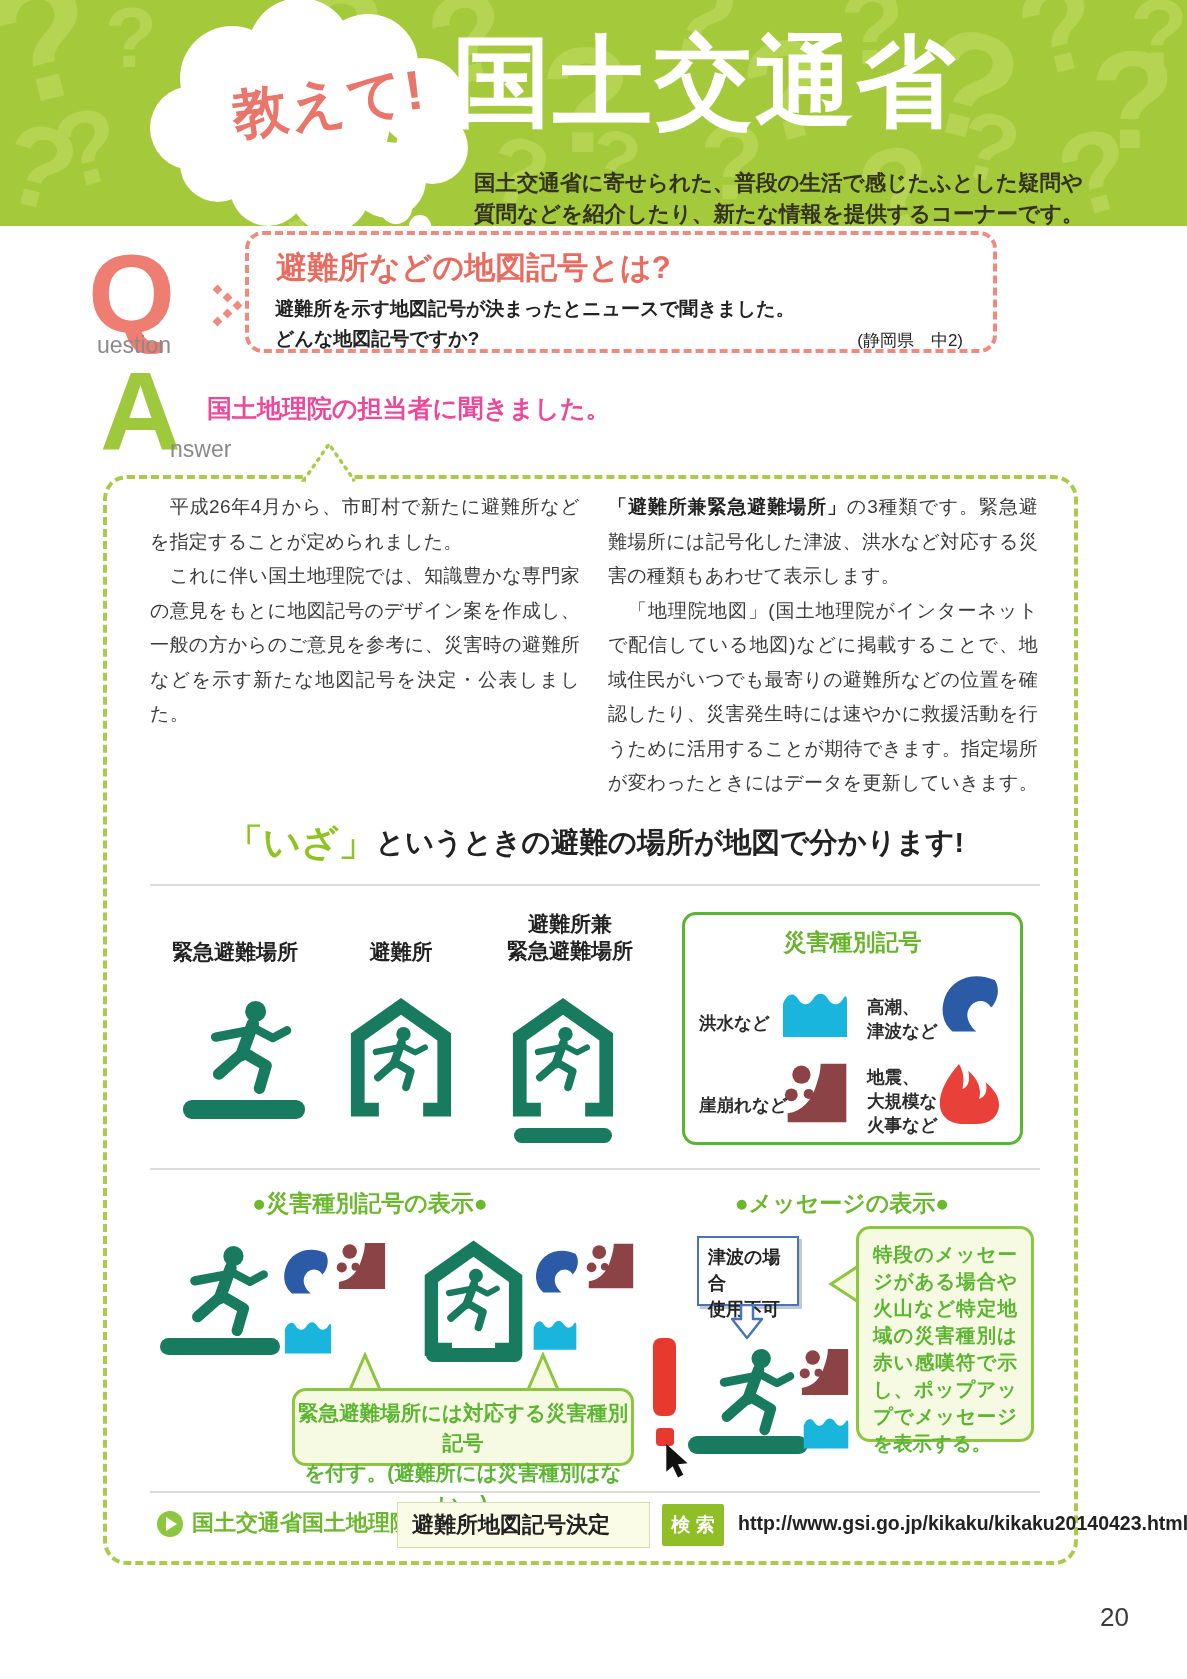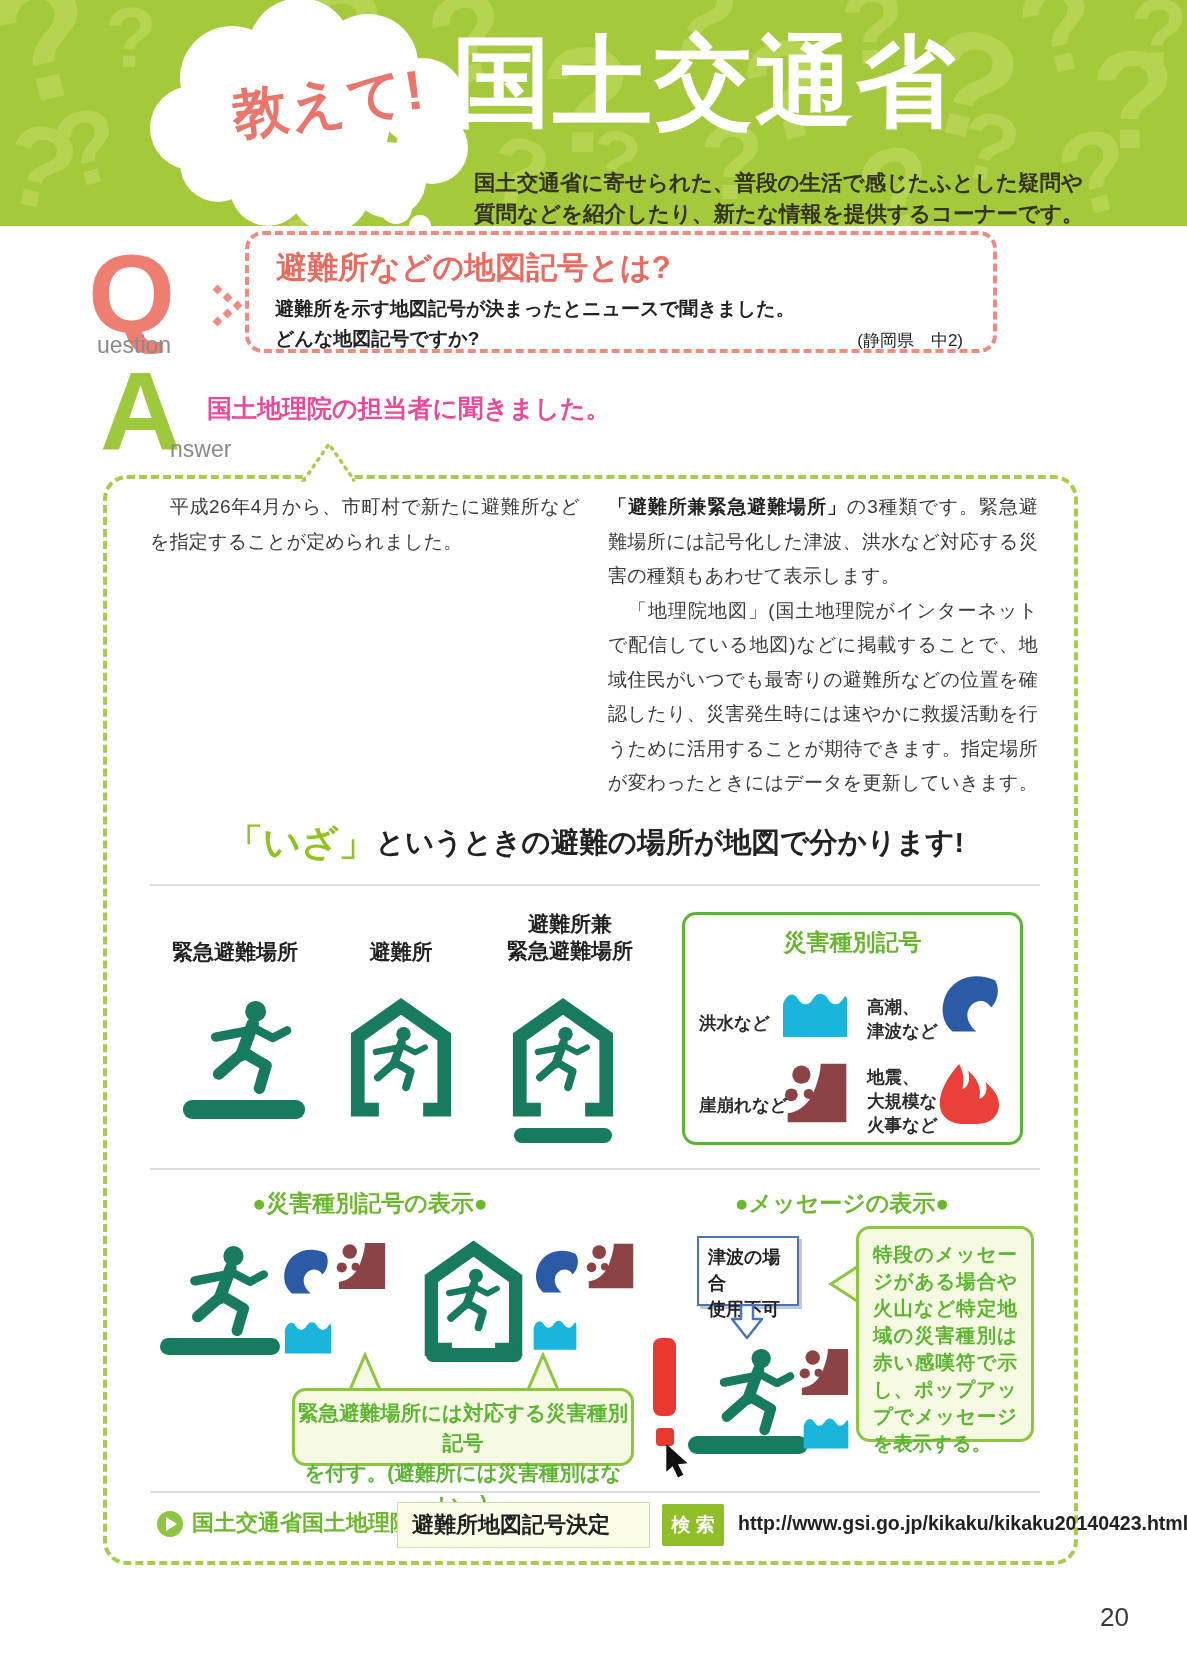--- a/index.html
+++ b/index.html
@@ -200,20 +200,21 @@
   <div class="a-heading">国土地理院の担当者に聞きました。</div>
 
   <div class="ans-box"></div>
   <svg class="notch" viewBox="0 0 58 42">
     <polygon points="4,40 29,4 54,40" fill="#ffffff" stroke="#a8cc4a" stroke-width="3.5" stroke-dasharray="2 6" stroke-linecap="round"></polygon>
     <rect x="6" y="37" width="46" height="5" fill="#ffffff"></rect>
   </svg>
 
   <div class="col col-left">
       <p>　平成26年4月から、市町村で新たに避難所などを指定することが定められました。</p>
+      <p>　これに伴い国土地理院では、知識豊かな専門家の意見をもとに地図記号のデザイン案を作成し、一般の方からのご意見を参考に、災害時の避難所などを示す新たな地図記号を決定・公表しました。</p>
     </div>
   <div class="col col-right">
       <p><b>「避難所兼緊急避難場所」</b>の3種類です。緊急避難場所には記号化した津波、洪水など対応する災害の種類もあわせて表示します。</p>
       <p>　「地理院地図」(国土地理院がインターネットで配信している地図)などに掲載することで、地域住民がいつでも最寄りの避難所などの位置を確認したり、災害発生時には速やかに救援活動を行うために活用することが期待できます。指定場所が変わったときにはデータを更新していきます。</p>
     </div>
 
   <div class="headline">
     <span class="hl-accent">「いざ」</span><span class="hl-rest">というときの避難の場所が地図で分かります!</span>
   </div>
 

